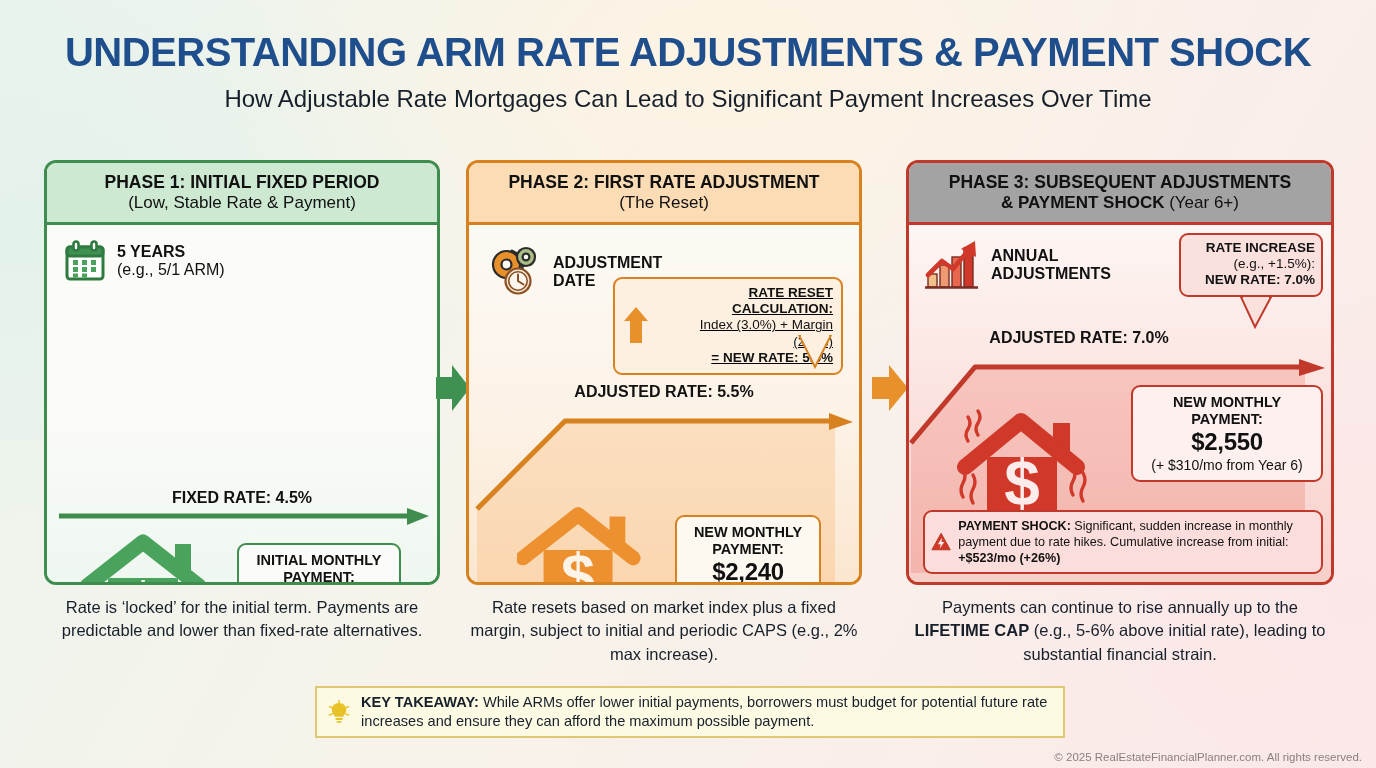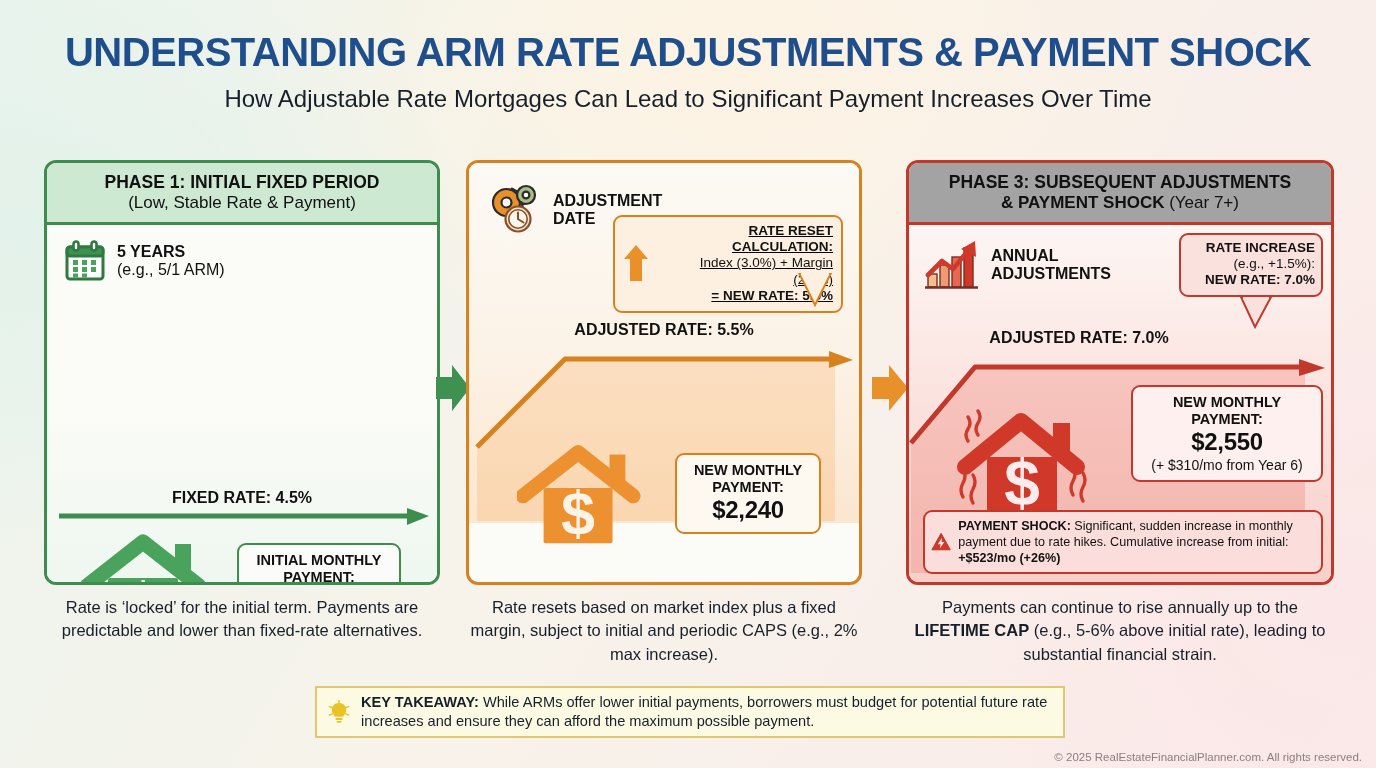--- a/index.html
+++ b/index.html
@@ -173,20 +173,24 @@
 
     </div>
   </div>
 </div>
 
 <svg style="position:absolute; left:436px; top:363px;" width="36" height="62">
   <polygon points="0,14 16,14 16,2 34,25 16,48 16,36 0,36" fill="#3f9152"></polygon>
 </svg>
 
 <div class="panel" id="panel2">
+  <div class="phdr">
+    <div class="l1">PHASE 2: FIRST RATE ADJUSTMENT</div>
+    <div class="l2">(The Reset)</div>
+  </div>
   <div class="pbody">
 
     <div class="iconrow" style="left:16px; top:18px;">
       <span>
         <svg width="58" height="58" viewBox="0 0 58 58">
           <g stroke="#2b2b2b" stroke-width="2.2">
             <path fill="#e8902a" d="M20 10 l4.4 1.2 2.6-3.6 4 2.3 -0.6 4.4 3.7 3.7 4.4-0.6 2.3 4 -3.6 2.6 1.2 4.4 -4.4 1.2 -1.2 4.4 -4.4 -1.2 -3.1 3.2 -4-2.3 0.6-4.4 -3.7-3.7 -4.4 0.6 -2.3-4 3.6-2.6z"></path>
             <circle cx="21.5" cy="21.5" r="13.5" fill="#e8902a"></circle>
             <circle cx="21.5" cy="21.5" r="5" fill="#fdfaf4"></circle>
             <circle cx="41" cy="14" r="9" fill="#a9bd84"></circle>
@@ -244,21 +248,21 @@
   </div>
 </div>
 
 <svg style="position:absolute; left:872px; top:363px;" width="38" height="62">
   <polygon points="0,14 17,14 17,2 36,25 17,48 17,36 0,36" fill="#e8902a"></polygon>
 </svg>
 
 <div class="panel" id="panel3">
   <div class="phdr">
     <div class="l1">PHASE 3: SUBSEQUENT ADJUSTMENTS</div>
-    <div class="l2 b"><span>&amp; PAYMENT SHOCK</span><span class="inline-sub"> (Year 7+)</span></div>
+    <div class="l2 b"><span>&amp; PAYMENT SHOCK</span><span class="inline-sub"> (Year 6+)</span></div>
   </div>
   <div class="pbody">
 
     <div class="iconrow" style="left:14px; top:14px;">
       <span>
         <svg width="58" height="52" viewBox="0 0 58 52">
           <g stroke="#7a2d22" stroke-width="1.4">
             <rect x="5" y="35" width="9" height="13" fill="#f0c08a"></rect>
             <rect x="17" y="26" width="9" height="22" fill="#ef9a72"></rect>
             <rect x="29" y="18" width="9" height="30" fill="#e8674f"></rect>

